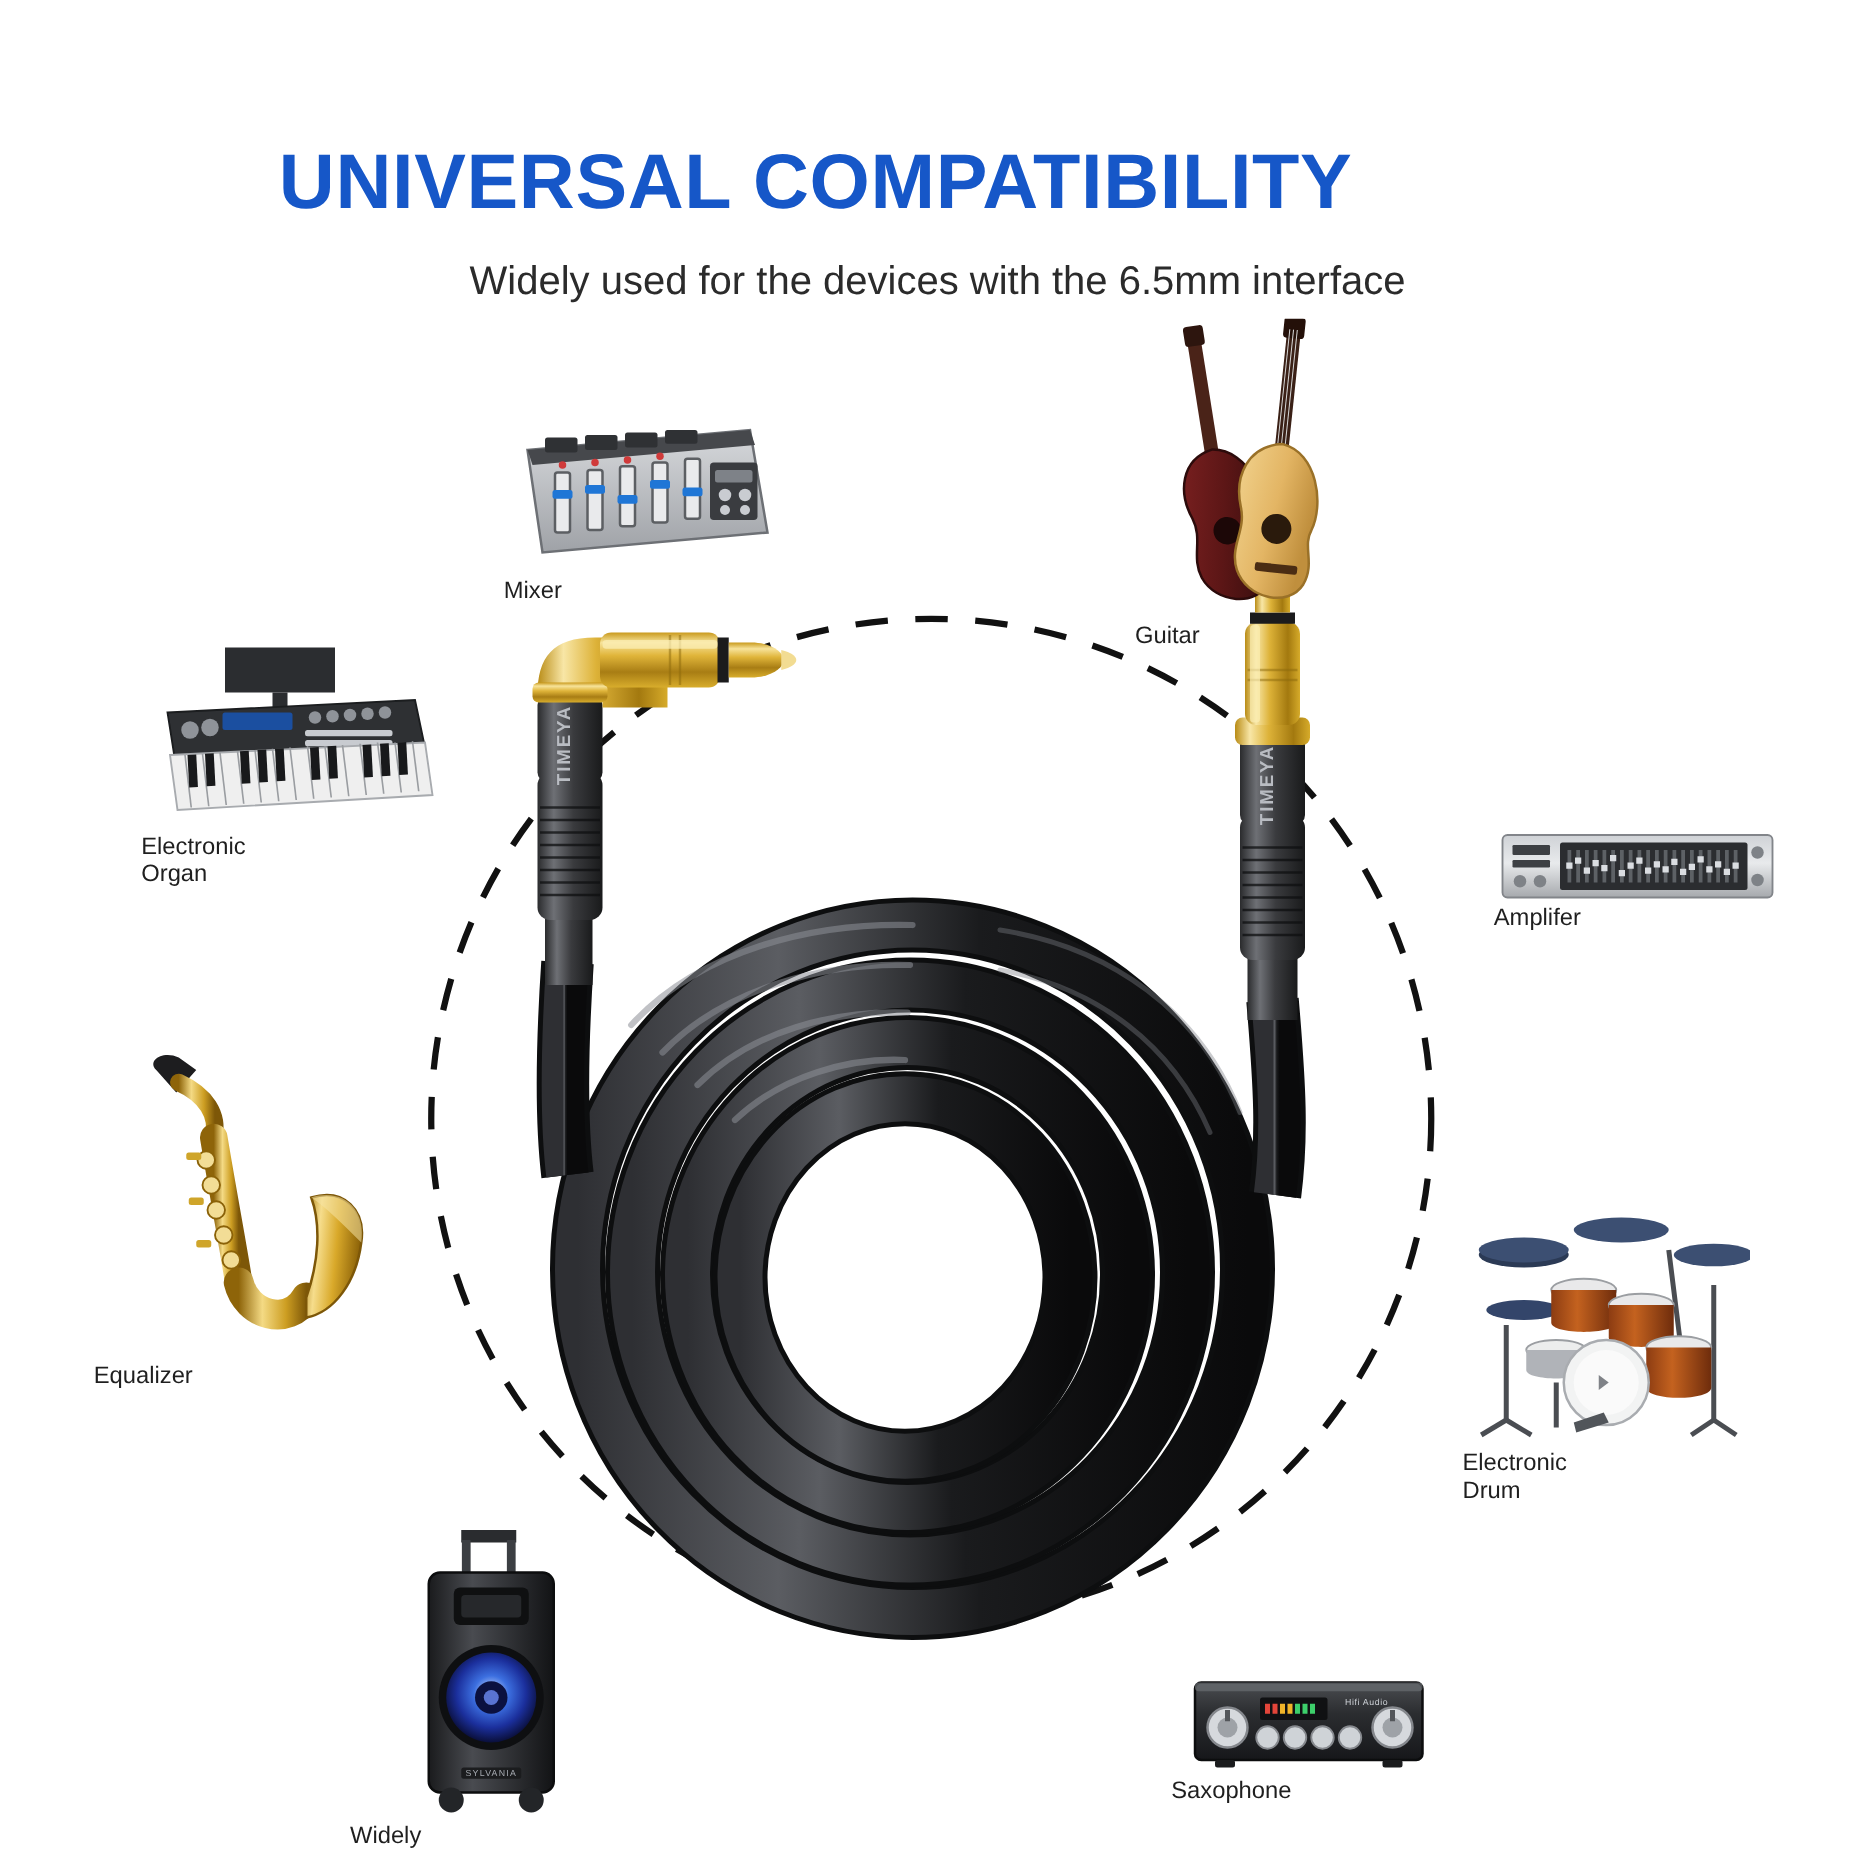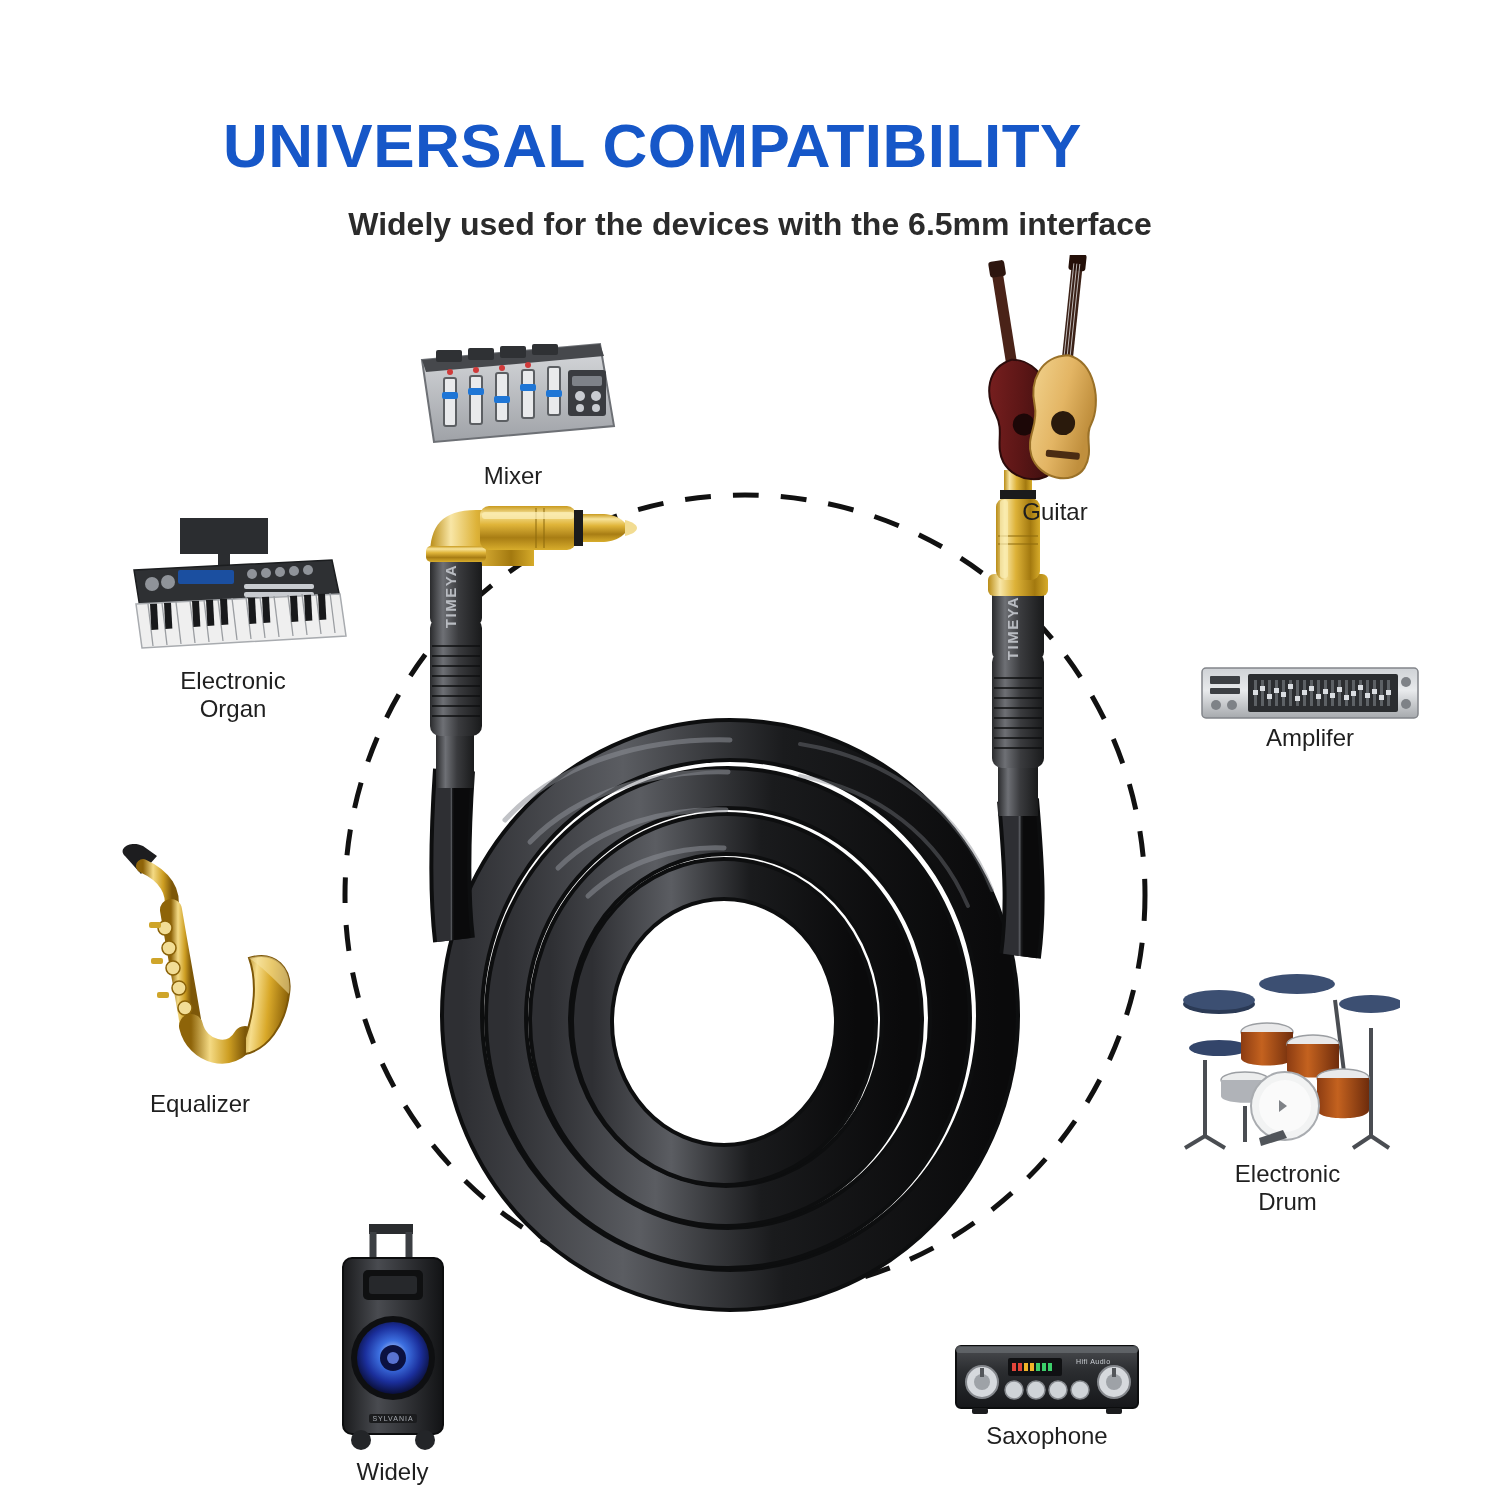--- a/index.html
+++ b/index.html
@@ -17,30 +17,30 @@
   .title {
     position:absolute; left:0; top:110px; width:1305px;
     text-align:center;
     font-size:62px; font-weight:bold; letter-spacing:0.5px;
     color:#1657c8;
     font-family:"Liberation Sans", sans-serif;
   }
   .subtitle {
     position:absolute; left:0; top:206px; width:1500px;
     text-align:center;
-    font-size:32px; color:#2b2b2b; font-weight:bold;
+    font-size:32px; color:#2b2b2b; font-weight:normal;
   }
 
   
   .dashed-circle { position:absolute; left:330px; top:480px; width:830px; height:830px; }
 
   
   .label {
-    position:absolute; text-align:center;
-    font-size:24px; color:#1f1f1f; line-height:1.18;
+    position:absolute; text-align:left;
+    font-size:19px; color:#1f1f1f; line-height:1.18;
     white-space:pre-line;
   }
 
   
   .device { position:absolute; }
 
   
   .cable { position:absolute; left:330px; top:470px; width:860px; height:880px; }
 </style>
 </head>
@@ -242,21 +242,21 @@
       <g fill="#c9ccd1">
         <circle cx="172" cy="66" r="5"></circle>
           <circle cx="188" cy="66" r="5"></circle>
         <circle cx="172" cy="78" r="4"></circle>
           <circle cx="188" cy="78" r="4"></circle>
       </g>
     </svg>
     <div class="label" style="left:-5px; top:132px; width:220px;">Mixer</div>
   </div>
 
-  <div class="device" style="left:985px; top:255px;">
+  <div class="device" style="left:943px; top:255px;">
     <svg width="140" height="235" viewBox="0 0 140 235">
       <defs>
         <linearGradient id="gbodyA" x1="0" y1="0" x2="1" y2="0.4">
           <stop offset="0%" stop-color="#7a2020"></stop>
             <stop offset="55%" stop-color="#5c1616"></stop>
             <stop offset="100%" stop-color="#3d0f0f"></stop>
         </linearGradient>
         <linearGradient id="gbodyB" x1="0" y1="0" x2="1" y2="0.3">
           <stop offset="0%" stop-color="#f0d08a"></stop>
             <stop offset="55%" stop-color="#e3b564"></stop>

